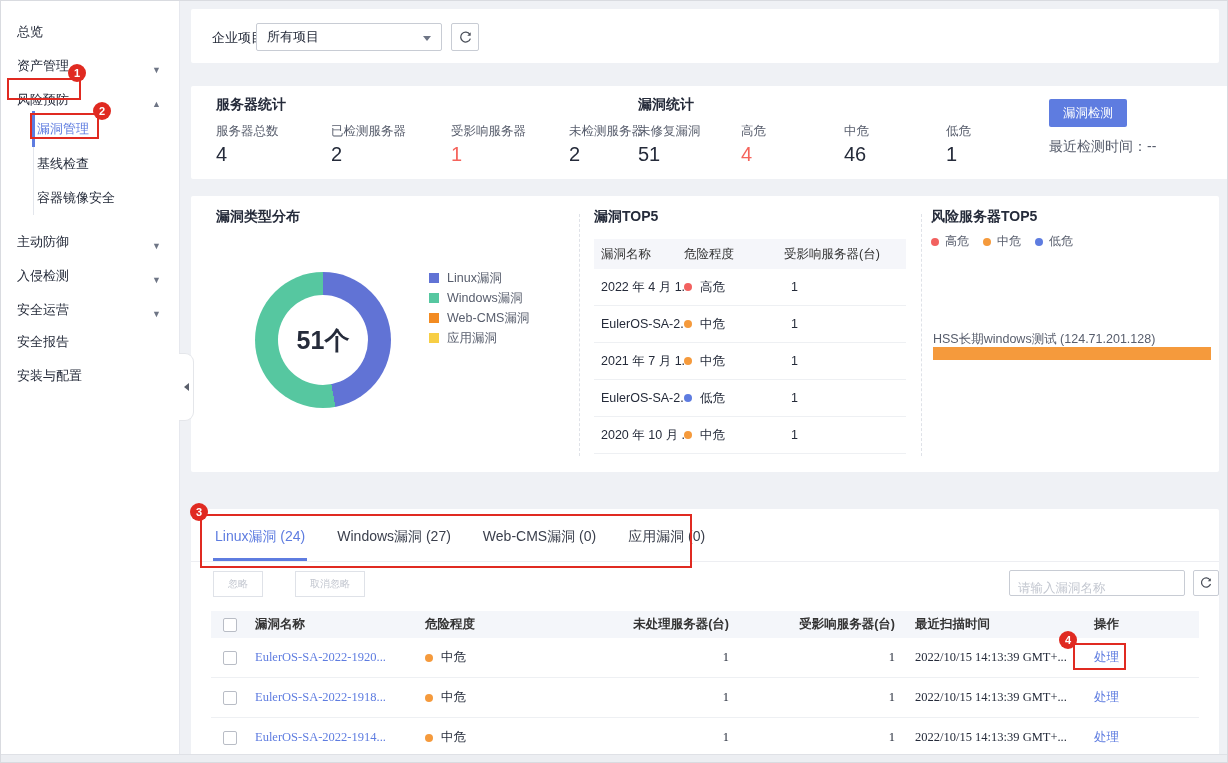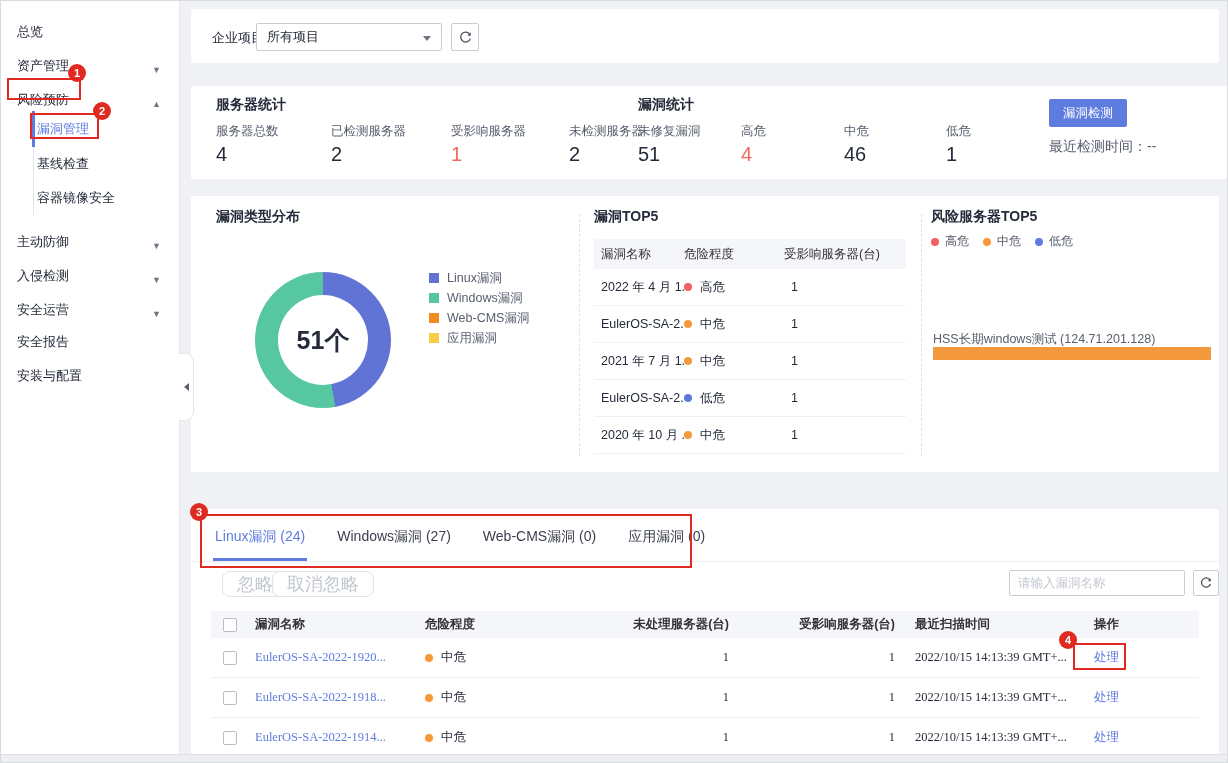--- a/index.html
+++ b/index.html
@@ -67,22 +67,22 @@
   .legend-h .li { display:flex; align-items:center; font-size:12px; color:#575d6c; }
   .legend-h .dot { margin-right:6px; }
   .bar-label { position:absolute; left:742px; top:135px; font-size:12.5px; color:#575d6c; white-space:nowrap; }
   .bar-track { position:absolute; left:742px; top:151px; width:278px; height:13px; }
   .bar-fill { height:100%; }
 
   
   .tabs-wrap { position:absolute; left:0; right:0; top:6px; height:47px; border-bottom:1px solid #edeef2; padding:0 22px; display:flex; gap:28px; }
   .tab { display:flex; align-items:center; font-size:14px; color:#3a3f4c; cursor:pointer; border-bottom:3px solid transparent; padding:0 2px; }
   .tab.active { color:#5e7ce0; border-bottom-color:#5e7ce0; }
-  .btn-gray { position:absolute; top:62px; height:26px; background:#fff; border:1px solid #dfe2e8; border-radius:8px; color:#c3c7d0; font-size:18px; padding:0 14px; cursor:not-allowed;margin-left:9px; }
-  .search-box { position:absolute; left:818px; top:61px; width:176px; height:26px; border:1px solid #c8ccd4; border-radius:2px; display:flex; align-items:center; background:#fff; }
+  .btn-gray { position:absolute; top:62px; height:26px; background:#fff; border:1px solid #dfe2e8; border-radius:0; color:#c3c7d0; font-size:10px; padding:0 14px; cursor:not-allowed; }
+  .search-box { position:absolute; left:818px; top:61px; width:176px; height:26px; border:1px solid #c8ccd4; border-radius:2px; display:flex; align-items:flex-end; background:#fff; }
   .search-box input { border:none; outline:none; flex:1; padding:0 6px 0 8px; font-size:12.5px; color:#252b3a; background:transparent; }
   .search-box input::placeholder { color:#c3c7d0; }
   .tbl-refresh { position:absolute; left:1002px; top:61px; width:26px; height:26px; }
 
   .grid-table { position:absolute; left:20px; top:102px; width:988px; font-size:12.5px; }
   .g-row { display:grid; grid-template-columns:36px 170px 118px 196px 166px 189px 1fr; align-items:center; }
   .g-head { height:27px; background:#f4f6fa; color:#333; font-weight:bold; }
   .g-body { height:40px; border-bottom:1px solid #eef0f3;font-family:Liberation Serif, serif; }
   .cell-r { text-align:right; padding-right:2px; }
   .cell-scan { padding-left:18px; white-space:nowrap; }
@@ -312,21 +312,21 @@
 
     <section class="card table-card">
       <div class="tabs-wrap">
         <div class="tab active">Linux漏洞 (24)</div>
         <div class="tab">Windows漏洞 (27)</div>
         <div class="tab">Web-CMS漏洞 (0)</div>
         <div class="tab">应用漏洞 (0)</div>
       </div>
 
       <button class="btn-gray" style="left:22px;">忽略</button>
-      <button class="btn-gray" style="left:72px;">取消忽略</button>
+      <button class="btn-gray" style="left:104px;">取消忽略</button>
 
       <div class="search-box">
         <input type="text" placeholder="请输入漏洞名称" style="">
         <svg width="14" height="14" viewBox="0 0 16 16" style="margin-right:8px;">
           <circle cx="7" cy="7" r="4.6" fill="none" stroke="#6e7585" stroke-width="1.4"></circle>
           <line x1="10.5" y1="10.5" x2="14" y2="14" stroke="#6e7585" stroke-width="1.4"></line>
         </svg>
       </div>
       <div class="icon-btn tbl-refresh">
         <svg width="14" height="14" viewBox="0 0 16 16">

